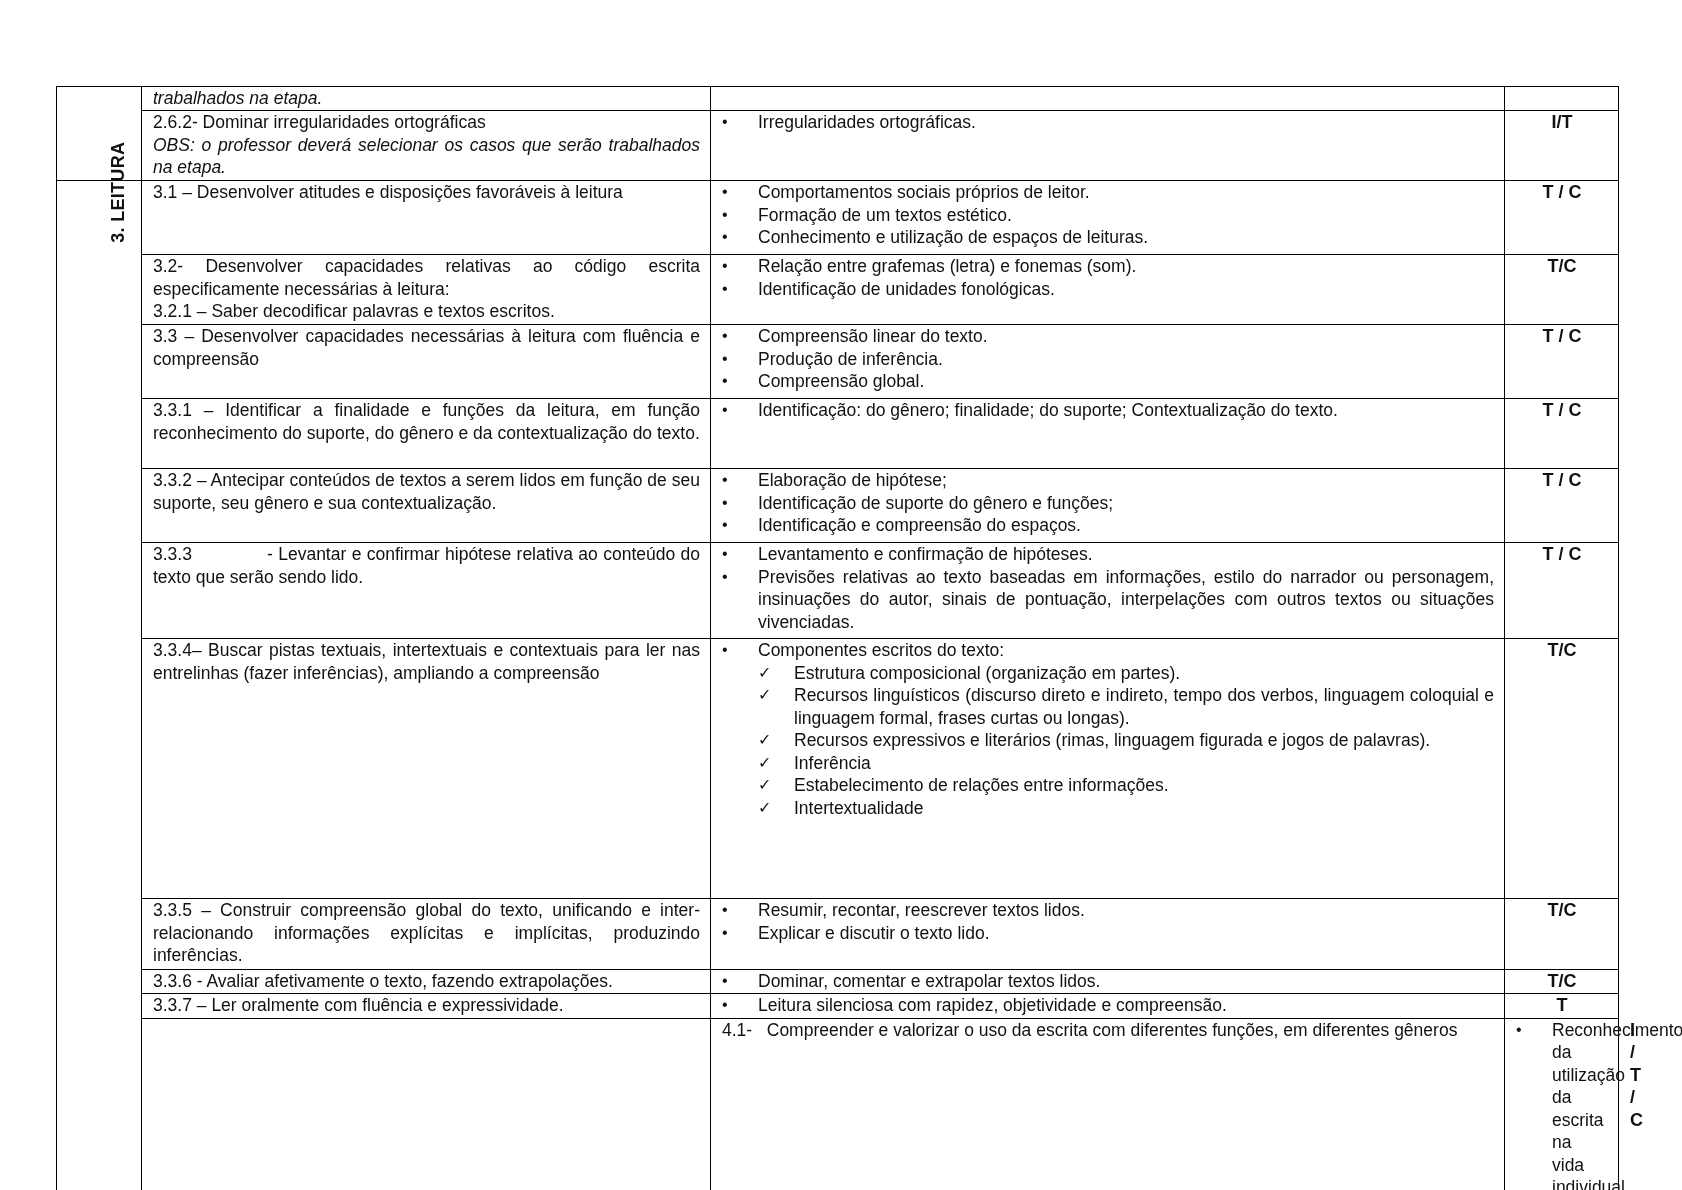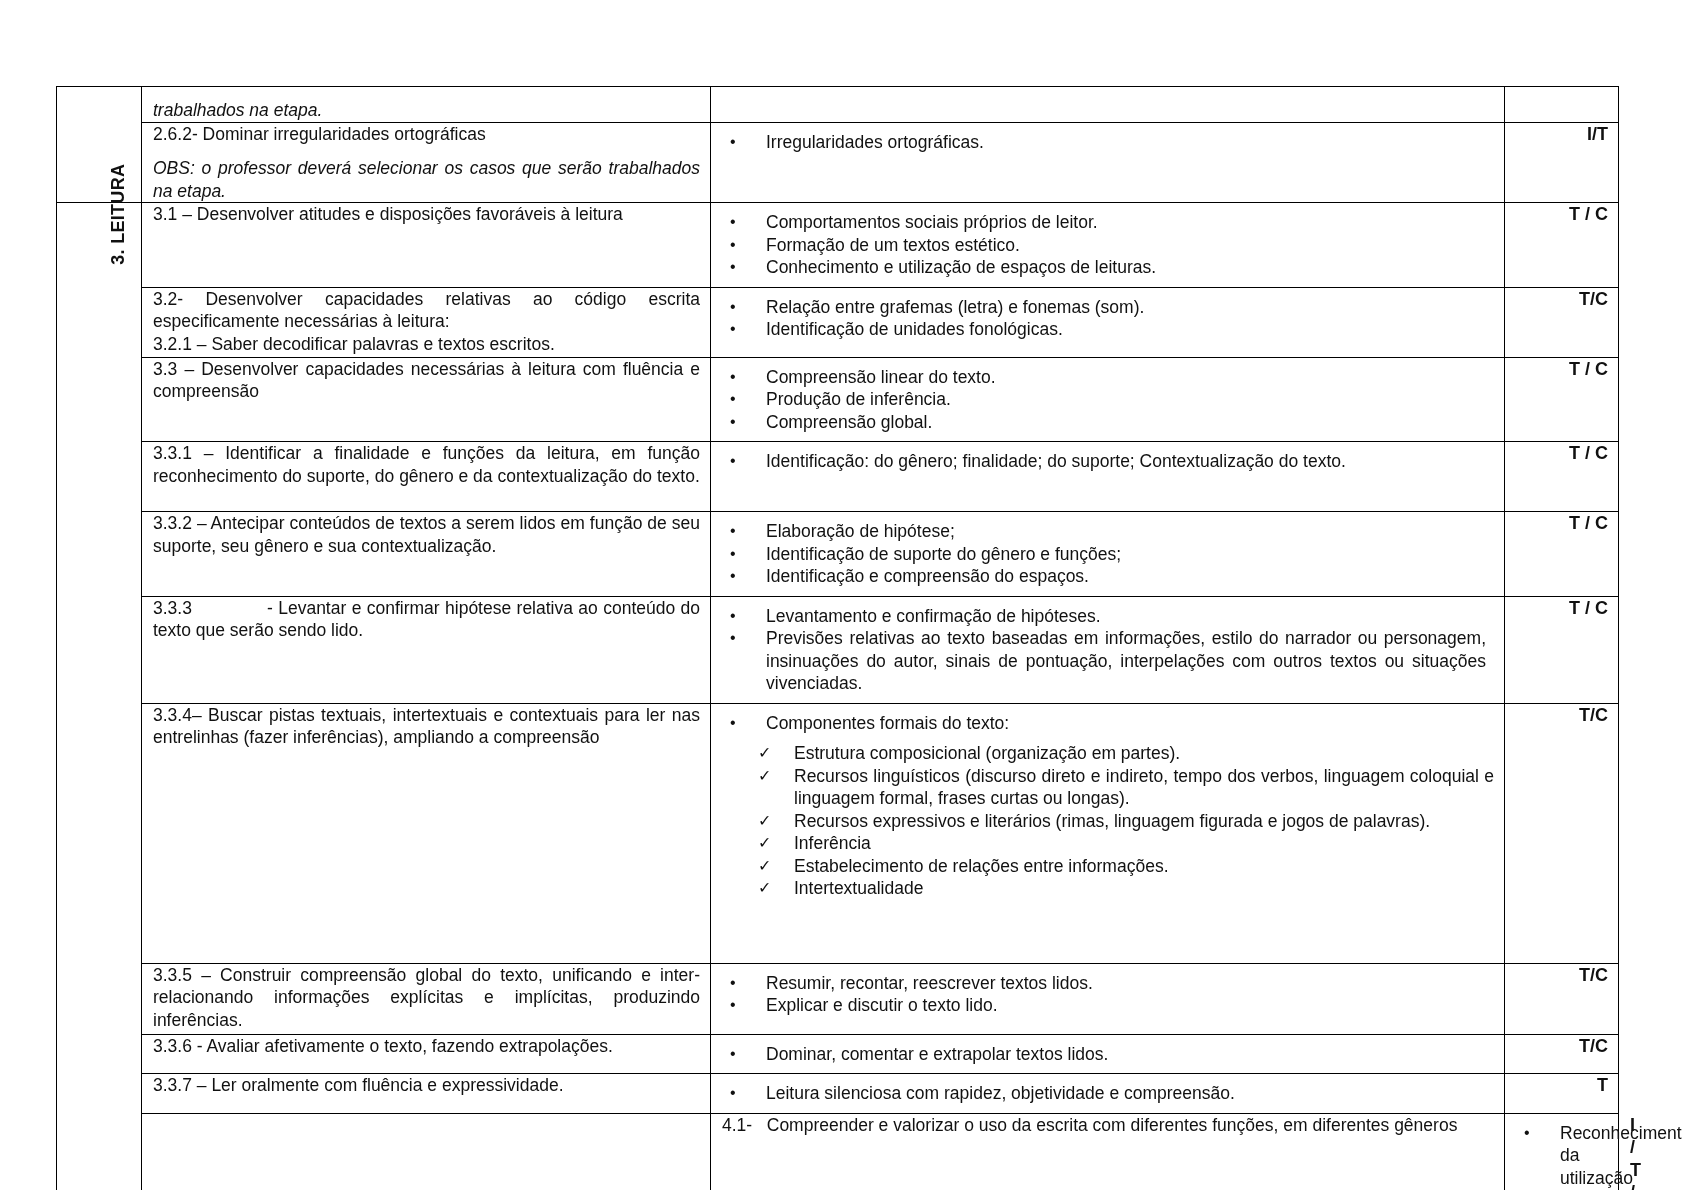--- a/index.html
+++ b/index.html
@@ -12,23 +12,23 @@
   }
   table.curriculum td { border: 1.5px solid #000; vertical-align: top; padding: 0 10px 0 11px; }
   col.c-axis { width: 85px; }
   col.c-obj  { width: 569px; }
   col.c-cont { width: 794px; }
   col.c-code { width: 114px; }
   td.axis { padding: 0; vertical-align: middle; text-align: center; }
   .axis-label { display: inline-block; transform: rotate(-90deg); white-space: nowrap;
                 font-weight: bold; font-size: 18px; letter-spacing: 0.3px; }
   td.obj { text-align: justify; }
-  td.code { text-align: right; vertical-align: middle; font-weight: bold; font-size: 18px; padding: 0; }
-  .ital { font-style: italic; margin-top: 12px; }
-  ul.bullets { list-style: none; margin: 8px; padding: 0; }
+  td.code { text-align: center; vertical-align: middle; font-weight: bold; font-size: 18px; padding: 0; }
+  .ital { font-style: italic; }
+  ul.bullets { list-style: none; margin: 0; padding: 0; }
   ul.bullets > li { position: relative; padding-left: 36px; text-align: justify; }
   ul.bullets > li::before { content: "•"; position: absolute; left: 0; top: 0; font-size: 16px; }
   ul.checks { list-style: none; margin: 0; padding: 0 0 0 36px; }
   ul.checks > li { position: relative; padding-left: 36px; text-align: justify; }
   .check-icon { position: absolute; left: 0; top: 0; font-size: 16px; }
   .obj-line { display: block; }
 </style>
 </head>
 <body>
 
@@ -134,21 +134,21 @@
         <li>Previsões relativas ao texto baseadas em informações, estilo do narrador ou personagem, insinuações do autor, sinais de pontuação, interpelações com outros textos ou situações vivenciadas.</li>
       </ul>
         </td>
       <td class="code">T / C</td>
     </tr>
 
     <tr style="height:260px">
       <td class="obj">3.3.4– Buscar pistas textuais, intertextuais e contextuais para ler nas entrelinhas (fazer inferências), ampliando a compreensão</td>
       <td>
         <ul class="bullets">
-          <li>Componentes formais do texto:</li>
+          <li>Componentes escritos do texto:</li>
         </ul>
         <ul class="checks">
           <li><span class="check-icon">✓</span><span>Estrutura composicional (organização em partes).</span></li>
           <li><span class="check-icon">✓</span><span>Recursos linguísticos (discurso direto e indireto, tempo dos verbos, linguagem coloquial e linguagem formal, frases curtas ou longas).</span></li>
           <li><span class="check-icon">✓</span><span>Recursos expressivos e literários (rimas, linguagem figurada e jogos de palavras).</span></li>
           <li><span class="check-icon">✓</span><span>Inferência</span></li>
           <li><span class="check-icon">✓</span><span>Estabelecimento de relações entre informações.</span></li>
           <li><span class="check-icon">✓</span><span>Intertextualidade</span></li>
         </ul>
       </td>

